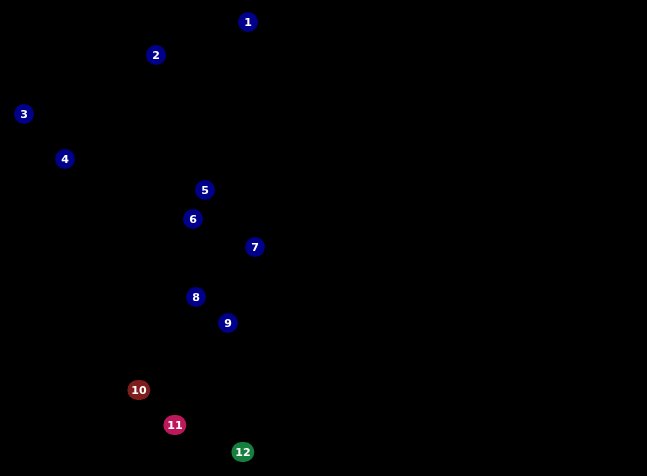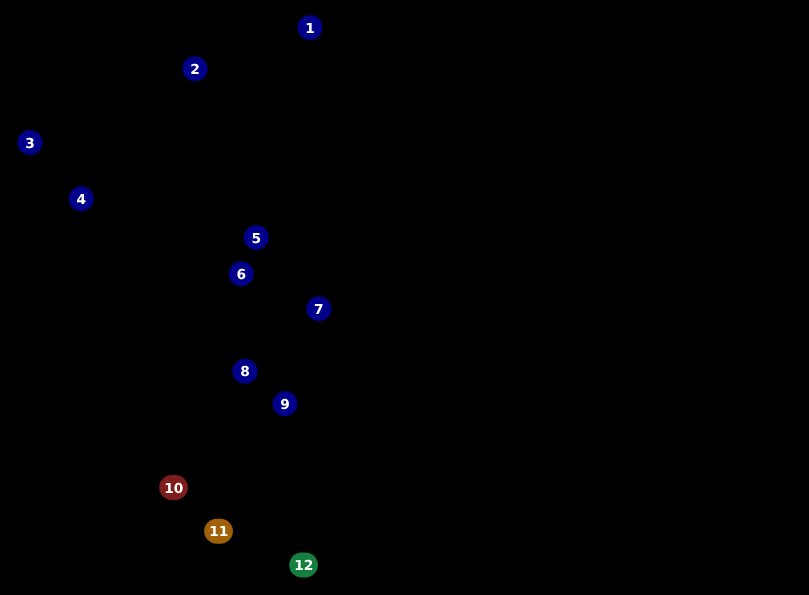--- a/index.html
+++ b/index.html
@@ -40,15 +40,15 @@
     <div class="marker" style="left: 248px; top: 22px; background: rgb(0, 0, 139); color: rgb(255, 255, 255);">1</div>
     <div class="marker" style="left: 156px; top: 55px; background: rgb(0, 0, 139); color: rgb(255, 255, 255);">2</div>
     <div class="marker" style="left: 24px; top: 114px; background: rgb(0, 0, 139); color: rgb(255, 255, 255);">3</div>
     <div class="marker" style="left: 65px; top: 159px; background: rgb(0, 0, 139); color: rgb(255, 255, 255);">4</div>
     <div class="marker" style="left: 205px; top: 190px; background: rgb(0, 0, 139); color: rgb(255, 255, 255);">5</div>
     <div class="marker" style="left: 193px; top: 219px; background: rgb(0, 0, 139); color: rgb(255, 255, 255);">6</div>
     <div class="marker" style="left: 255px; top: 247px; background: rgb(0, 0, 139); color: rgb(255, 255, 255);">7</div>
     <div class="marker" style="left: 196px; top: 297px; background: rgb(0, 0, 139); color: rgb(255, 255, 255);">8</div>
     <div class="marker" style="left: 228px; top: 323px; background: rgb(0, 0, 139); color: rgb(255, 255, 255);">9</div>
     <div class="marker" style="left: 139px; top: 362px; background: #7f1d1d; color: rgb(255, 255, 255); margin-top: 28px;">10</div>
-    <div class="marker" style="left: 175px; top: 425px; background: #a16207; color: rgb(255, 255, 255);">11</div>
+    <div class="marker" style="left: 175px; top: 425px; background: #be185d; color: rgb(255, 255, 255);">11</div>
     <div class="marker" style="left: 243px; top: 452px; background: #15803d; color: rgb(255, 255, 255);">12</div>
   </div>
 
 </body></html>

